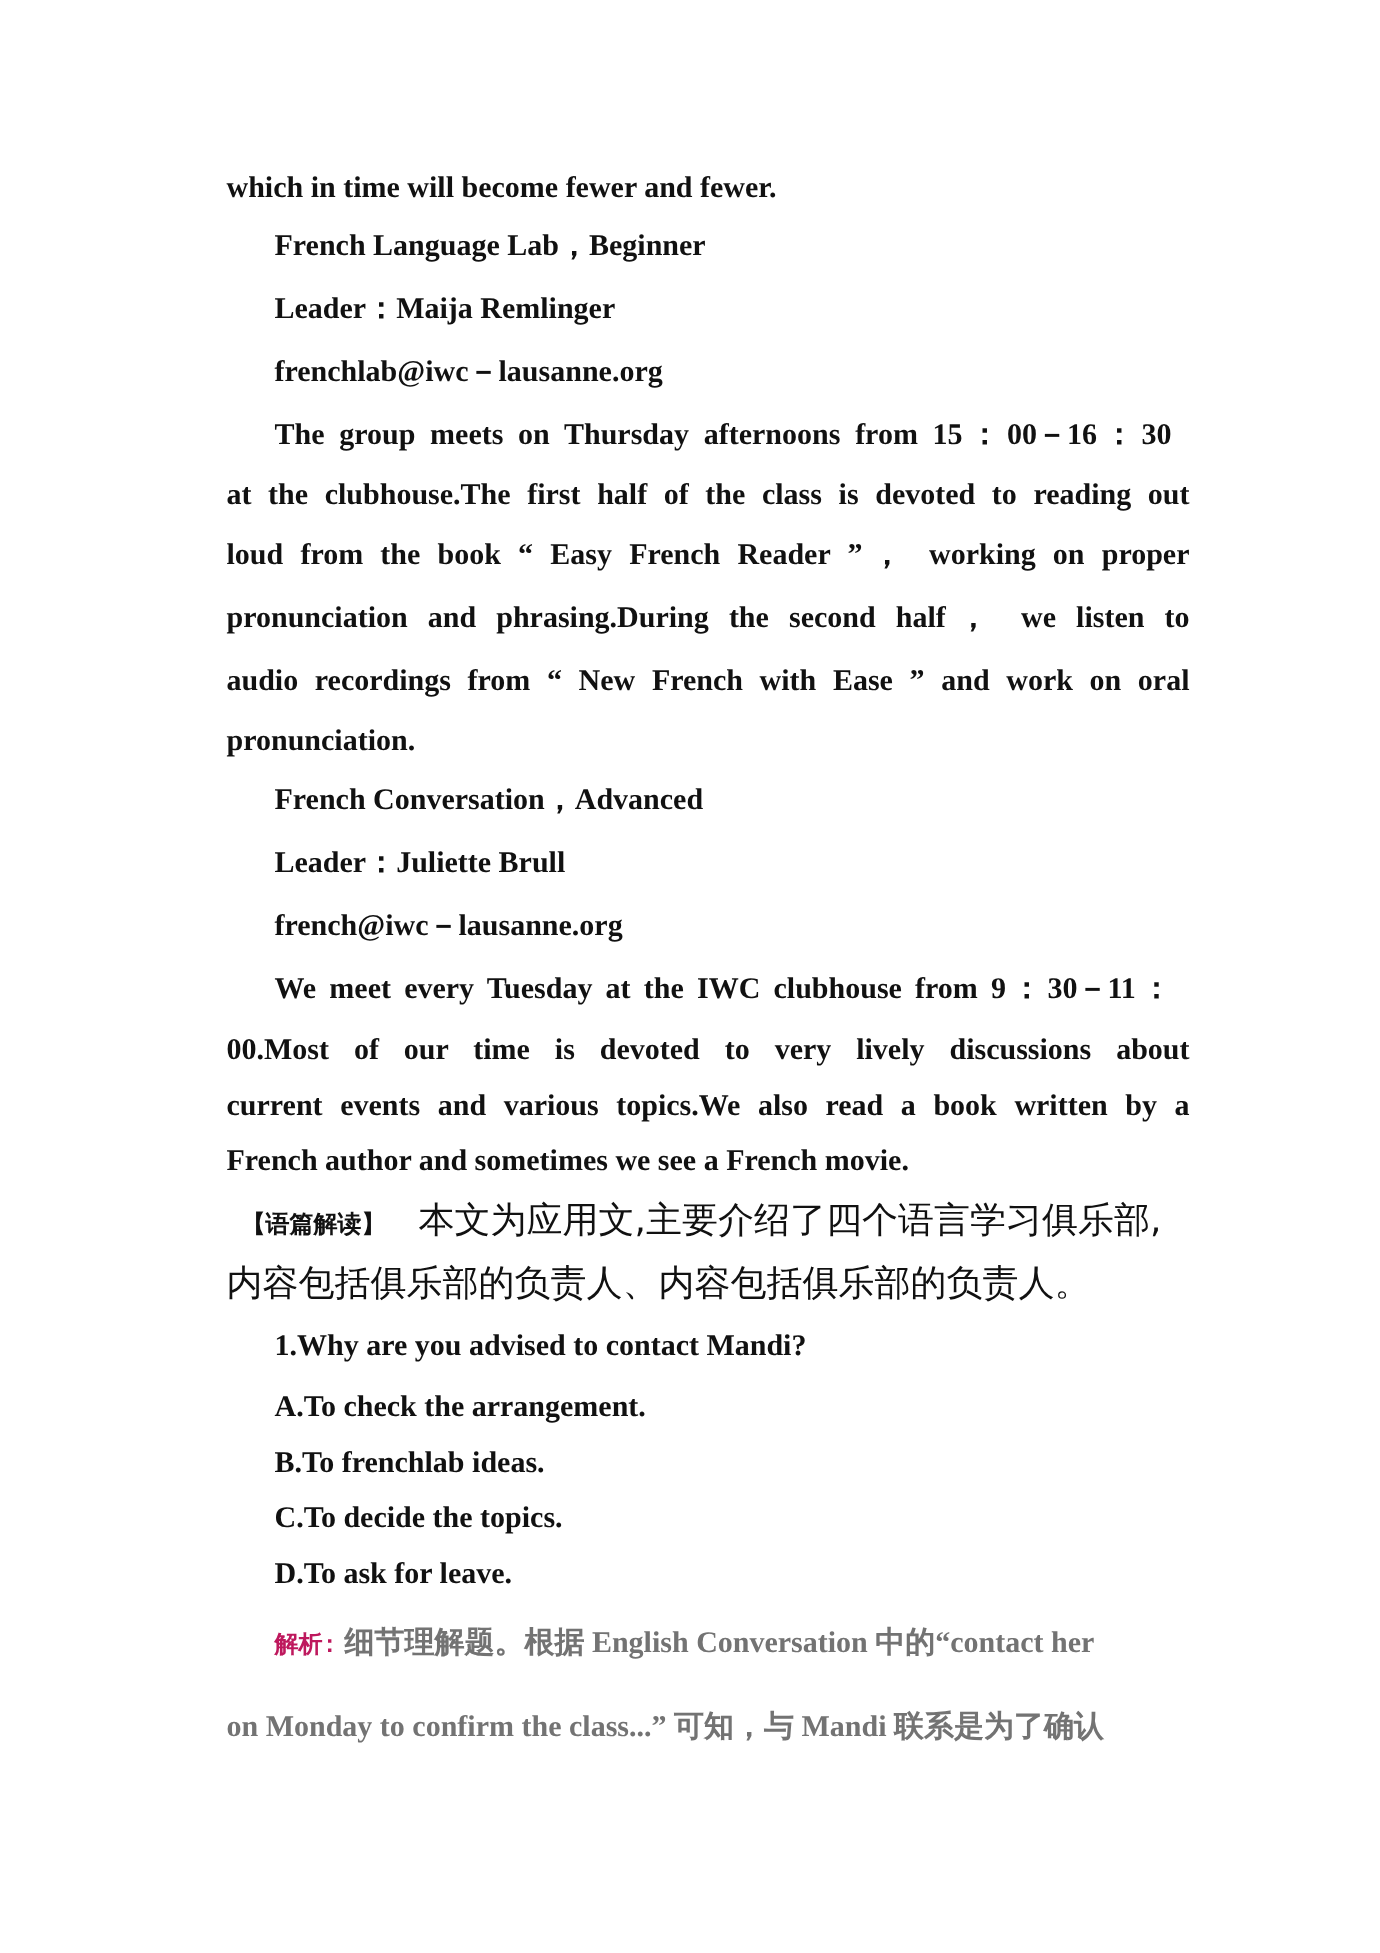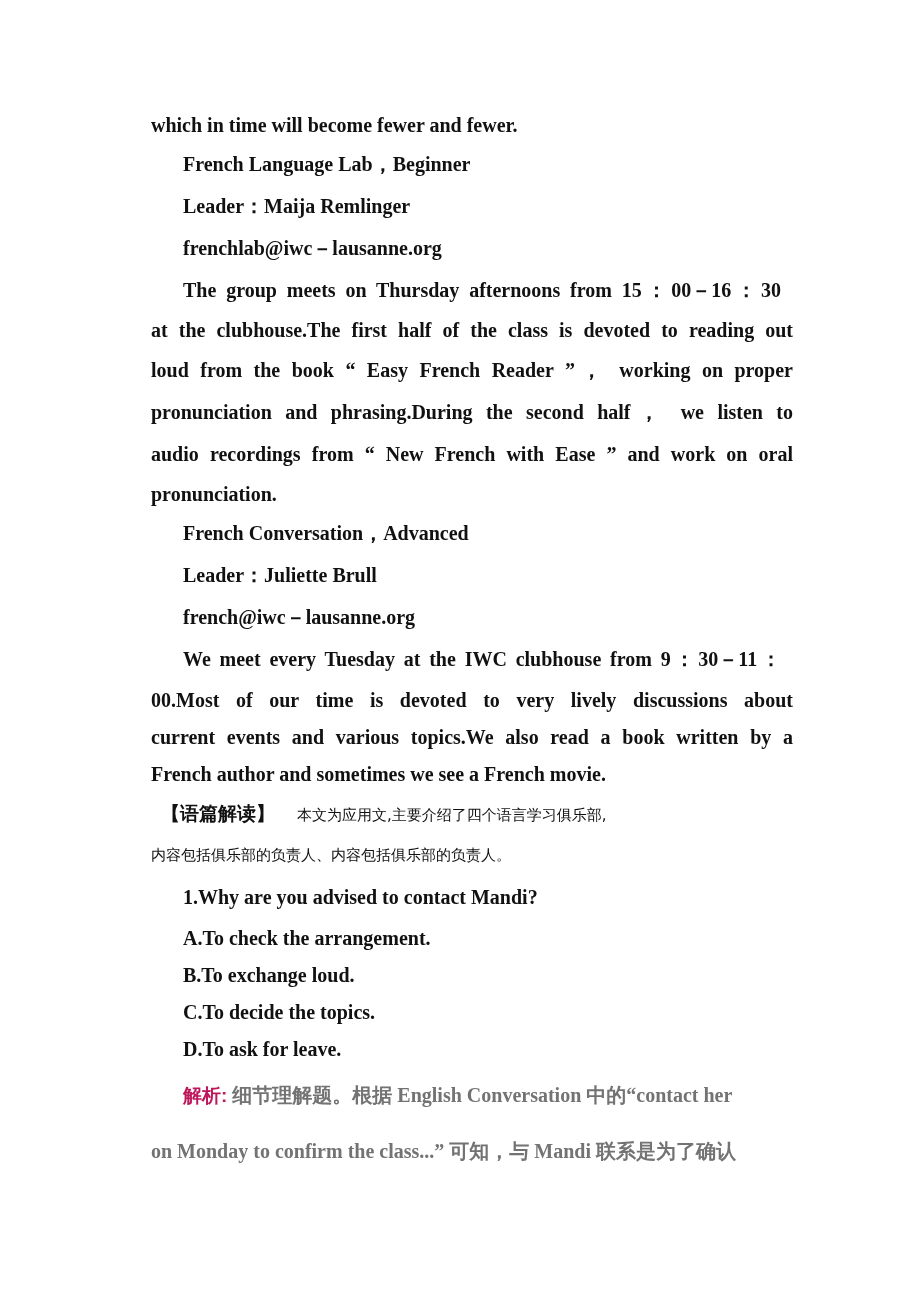--- a/index.html
+++ b/index.html
@@ -5,22 +5,22 @@
   html, body { margin: 0; padding: 0; background: #ffffff; }
   body { width: 920px; height: 1302px; position: relative; overflow: hidden; }
   .page {
     position: absolute; left: 139px; top: 0; width: 642px;
     font-family: "Liberation Serif", "DejaVu Serif", serif;
     font-weight: bold; font-size: 20px; color: #111111;
   }
   .line { position: absolute; left: 12px; width: 642px; white-space: nowrap; line-height: 24px; }
   .indent { left: 44px; width: 598px; }
   .just { text-align: justify; text-align-last: justify; white-space: normal; }
-  .cn { font-family: "DejaVu Sans", sans-serif; font-weight: normal; font-size: 15px; }
-  .cn-b { font-family: Liberation Sans, sans-serif; font-weight: bold; font-size: 19px; }
+  .cn { font-family: "DejaVu Sans", sans-serif; font-weight: normal; font-size: 24px; }
+  .cn-b { font-family: Liberation Mono, monospace; font-weight: bold; font-size: 16px; }
   .blue { color: #be185d; }
   .red { color: #737373; }
 </style>
 </head>
 <body>
 
 <div class="page">
   <div class="line" style="top:113px">which in time will become fewer and fewer.</div>
 
   <div class="line indent" style="top:152px">French Language Lab，Beginner</div>
@@ -41,21 +41,21 @@
   <div class="line just" style="top:725px">current events and various topics.We also read a book written by a</div>
   <div class="line" style="top:762px">French author and sometimes we see a French movie.</div>
 
   <div class="line" style="top:801px; left:22px; width:620px">
     <span class="cn-b">【语篇解读】</span><span style="display:inline-block;width:22px"></span><span class="cn">本文为应用文,主要介绍了四个语言学习俱乐部,</span>
   </div>
   <div class="line cn" style="top:843px">内容包括俱乐部的负责人、内容包括俱乐部的负责人。</div>
 
   <div class="line indent" style="top:885px">1.Why are you advised to contact Mandi?</div>
   <div class="line indent" style="top:926px">A.To check the arrangement.</div>
-  <div class="line indent" style="top:963px">B.To exchange loud.</div>
+  <div class="line indent" style="top:963px">B.To frenchlab ideas.</div>
   <div class="line indent" style="top:1000px">C.To decide the topics.</div>
   <div class="line indent" style="top:1037px">D.To ask for leave.</div>
 
   <div class="line indent" style="top:1083px">
     <span class="cn-b blue">解析:</span>
     <span class="red">细节理解题。根据 English Conversation 中的“contact her</span>
   </div>
   <div class="line red" style="top:1139px">on Monday to confirm the class...” 可知，与 Mandi 联系是为了确认</div>
 </div>
 

